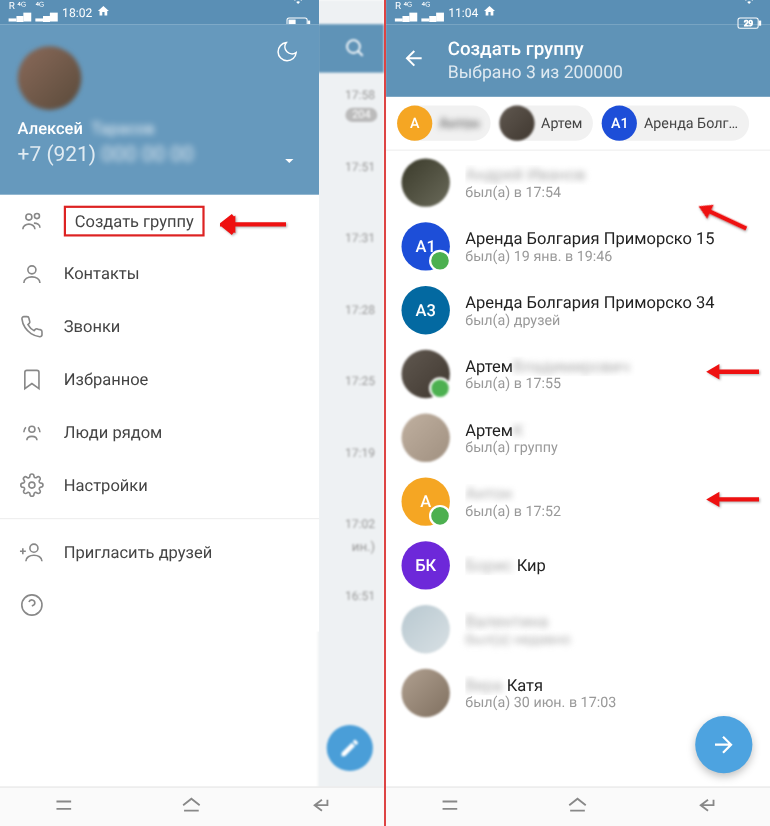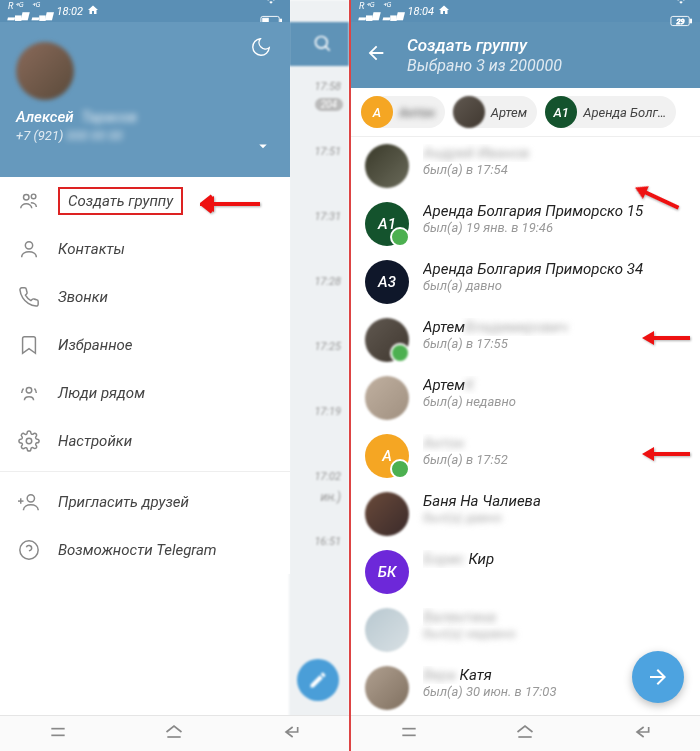--- a/index.html
+++ b/index.html
@@ -1,32 +1,32 @@
 <!DOCTYPE html>
 <html><head>
 <meta charset="utf-8">
 <style>
   * { box-sizing: border-box; margin: 0; padding: 0; }
   body { font-family: -apple-system, Roboto, Arial, sans-serif; background: #fff; }
   .container { display: flex; width: 700px; height: 751px; }
-  .phone { width: 349px; height: 751px; position: relative; overflow: hidden; background: #fff; font-style: italic; }
+  .phone { width: 349px; height: 751px; position: relative; overflow: hidden; background: #fff; }
   .divider { width: 2px; height: 751px; background: #d44; }
   
   
   .status-bar { height: 22px; background: #5a8fb5; color: #fff; display: flex; align-items: center; padding: 0 8px; font-size: 11px; justify-content: space-between; }
   .status-left { display: flex; align-items: center; gap: 4px; }
   .status-right { display: flex; align-items: center; gap: 6px; flex-direction: column; }
   .sig { font-size: 9px; line-height: 1; }
   
   
   .drawer-header { background: #6699bd; height: 155px; position: relative; padding: 14px 16px; color: #fff; }
   .avatar-lg { width: 58px; height: 58px; border-radius: 50%; background: linear-gradient(135deg, #8a6a5a, #5a4a3a); margin-top: 6px; filter: blur(2px); }
   .profile-name { margin-top: 8px; font-size: 15px; font-weight: 500; }
   .profile-name .blur { filter: blur(3px); color: rgba(255,255,255,0.7); margin-left: 4px;}
-  .profile-phone { font-size: 13px; color: rgba(255,255,255,0.8); margin-top: 2px; }
+  .profile-phone { font-size: 19px; color: rgba(255,255,255,0.8); margin-top: 2px; }
   .profile-phone .blur { filter: blur(3px); }
   .moon-icon { position: absolute; top: 14px; right: 18px; }
   .chevron-down { position: absolute; bottom: 18px; right: 18px; }
   
   .drawer-bg-strip { position: absolute; top: 0; right: 0; width: 60px; height: 100%; background: #eef1f3; z-index: 0; filter: blur(1px); }
   .drawer-bg-strip .time-stub { position: absolute; right: 8px; font-size: 11px; color: #999; }
   .drawer-bg-strip .badge-stub { position: absolute; right: 6px; font-size: 10px; background: #bbb; color: #fff; border-radius: 9px; padding: 1px 6px; }
   .drawer-bg-strip .fab-stub { position: absolute; right: 10px; bottom: 50px; width: 42px; height: 42px; border-radius: 50%; background: #4a9ed8; }
   .drawer-bg-strip .search-stub { position: absolute; right: 16px; top: 34px; color: #fff; }
   .drawer-bg-strip .header-stub { position: absolute; top: 22px; right:0; width: 60px; height: 44px; background: #5f93b7; }
@@ -43,39 +43,39 @@
   .cg-header .back { margin-right: 20px; }
   .cg-title { font-size: 17px; font-weight: 500; }
   .cg-sub { font-size: 16px; color: rgba(255,255,255,0.8); margin-top: 1px; }
   
   .chip-row { padding: 8px 10px; display: flex; gap: 8px; border-bottom: 1px solid #eee; flex-wrap: wrap; }
   .chip { display: flex; align-items: center; background: #f1f1f1; border-radius: 16px; height: 32px; padding-right: 10px; font-size: 13px; color: #444; }
   .chip .cav { width: 32px; height: 32px; border-radius: 50%; margin-right: 6px; display: flex; align-items: center; justify-content: center; color: #fff; font-size: 13px; font-weight: 500; }
   .chip .blur { filter: blur(3px); }
   
   .contact-list { }
-  .contact { display: flex; align-items: flex-start; padding: 7px 14px; position: relative; }
+  .contact { display: flex; align-items: center; padding: 7px 14px; position: relative; }
   .cav2 { width: 44px; height: 44px; border-radius: 50%; margin-right: 14px; display: flex; align-items: center; justify-content: center; color: #fff; font-size: 15px; font-weight: 500; flex-shrink: 0; position: relative; }
   .cav2.sel::after { content: ''; position: absolute; bottom: -1px; right: -1px; width: 16px; height: 16px; border-radius: 50%; background: #4cb050; border: 2px solid #fff; }
   .cinfo { flex: 1; min-width: 0; }
   .cname { font-size: 15px; color: #222; white-space: nowrap; overflow: hidden; text-overflow: ellipsis;}
   .cstatus { font-size: 13px; color: #999; }
   .cname .blur, .cstatus .blur { filter: blur(3px); color: #aaa; }
   
   .fab { position: absolute; bottom: 48px; right: 16px; width: 52px; height: 52px; border-radius: 50%; background: #4da3e0; display: flex; align-items: center; justify-content: center; box-shadow: 0 3px 8px rgba(0,0,0,0.25); }
   
   .navbar { position: absolute; bottom: 0; left: 0; right: 0; height: 36px; background: #fafafa; border-top: 1px solid #e5e5e5; display: flex; align-items: center; justify-content: space-around; color: #888; }
   
   .arrow { position: absolute; z-index: 10; }
   .arrow svg { filter: drop-shadow(1px 1px 1px rgba(0,0,0,0.3)); }
   
   
   .c-orange { background: #f5a623; }
-  .c-purple { background: #14532d; }
-  .c-red { background: #0f172a; }
+  .c-purple { background: #1d4ed8; }
+  .c-red { background: #0369a1; }
   .c-redp { background: #6d28d9; }
   .c-img1 { background: linear-gradient(135deg, #3a3a2a, #6a6a5a); filter: blur(1px);}
   .c-img2 { background: linear-gradient(135deg, #605850, #403830); filter: blur(1px);}
   .c-img3 { background: linear-gradient(135deg, #c0b0a0, #a09080); filter: blur(1px);}
   .c-img4 { background: linear-gradient(135deg, #6a4a3a, #3a2a2a); filter: blur(1px);}
   .c-img5 { background: linear-gradient(135deg, #b8c8d0, #d8e0e4); filter: blur(1px);}
   .c-img6 { background: linear-gradient(135deg, #b0a090, #807060); filter: blur(1px);}
 </style>
 </head>
 <body>
@@ -227,21 +227,20 @@
       <span class="mlabel">Пригласить друзей</span>
     </div>
     <div class="menu-item">
       <span class="micon">
         <svg width="22" height="22" viewBox="0 0 24 24" fill="none" stroke="#888" stroke-width="1.6">
                 <circle cx="12" cy="12" r="10"></circle>
                 <path d="M9.09 9a3 3 0 0 1 5.83 1c0 2-3 3-3 3"></path>
                 <line x1="12" y1="17" x2="12.01" y2="17"></line>
               </svg>
       </span>
-      <span class="mlabel">Возможности Telegram</span>
     </div>
   </div>
   </div>
 
   <div class="arrow" style="top:192px; left:200px;">
     <svg width="60" height="24" viewBox="0 0 60 24">
           <path d="M60 12 L15 12 M15 12 L2 12 L12 4 M2 12 L12 20" stroke="#e11" stroke-width="4" fill="none"></path>
           <path d="M2 12 L14 4 L14 20 Z" fill="#e11"></path>
         </svg>
   </div>
@@ -261,21 +260,21 @@
   </div>
 </div>
 
 <div class="divider"></div>
 
 <div class="phone">
   <div class="status-bar">
     <div class="status-left">
       <span class="sig">R ⁴ᴳ<br>▂▄▆</span>
       <span class="sig">⁴ᴳ<br>▂▄▆</span>
-      <span>18:04</span>
+      <span>11:04</span>
       <span><svg width="12" height="12" viewBox="0 0 24 24" fill="#fff">
               <path d="M10 20v-6h4v6h5v-8h3L12 3 2 12h3v8z"></path>
             </svg></span>
     </div>
     <div class="status-right">
       <span><svg width="14" height="14" viewBox="0 0 24 24" fill="#fff">
               <path d="M1 9l2 2c4.97-4.97 13.03-4.97 18 0l2-2C16.93 2.93 7.08 2.93 1 9zm8 8l3 3 3-3c-1.65-1.66-4.34-1.66-6 0zm-4-4l2 2c2.76-2.76 7.24-2.76 10 0l2-2C15.14 9.14 8.87 9.14 5 13z"></path>
             </svg></span>
       <span><svg width="22" height="12" viewBox="0 0 24 12" fill="none" stroke="#fff">
               <rect x="1" y="1" width="20" height="10" rx="2"></rect>
@@ -329,63 +328,55 @@
     </div>
     <div class="arrow" style="position: absolute; right: 20px; top: -8px; transform: rotate(25deg);"><svg width="50" height="20" viewBox="0 0 50 20">
               <path d="M50 10 L10 10" stroke="#e11" stroke-width="4"></path>
               <path d="M2 10 L14 3 L14 17 Z" fill="#e11"></path>
             </svg></div>
   </div>
         <div class="contact">
     <div class="cav2 c-red ">А3</div>
     <div class="cinfo">
       <div class="cname">Аренда Болгария Приморско 34</div>
-      <div class="cstatus">был(а) давно</div>
+      <div class="cstatus">был(а) друзей</div>
     </div>
 
   </div>
         <div class="contact">
     <div class="cav2 c-img2 sel"></div>
     <div class="cinfo">
       <div class="cname">Артем<span class="blur">Владимирович</span></div>
       <div class="cstatus">был(а) в 17:55</div>
     </div>
     <div class="arrow" style="position:absolute;right:10px;top:50%;transform:translateY(-50%)"><svg width="50" height="20" viewBox="0 0 50 20">
               <path d="M50 10 L10 10" stroke="#e11" stroke-width="4"></path>
               <path d="M2 10 L14 3 L14 17 Z" fill="#e11"></path>
             </svg></div>
   </div>
         <div class="contact">
     <div class="cav2 c-img3 "></div>
     <div class="cinfo">
       <div class="cname">Артем<span class="blur">К</span></div>
-      <div class="cstatus">был(а) недавно</div>
+      <div class="cstatus">был(а) группу</div>
     </div>
 
   </div>
         <div class="contact">
     <div class="cav2 c-orange sel">А</div>
     <div class="cinfo">
       <div class="cname"><span class="blur">Антон</span></div>
       <div class="cstatus">был(а) в 17:52</div>
     </div>
     <div class="arrow" style="position:absolute;right:10px;top:50%;transform:translateY(-50%)"><svg width="50" height="20" viewBox="0 0 50 20">
               <path d="M50 10 L10 10" stroke="#e11" stroke-width="4"></path>
               <path d="M2 10 L14 3 L14 17 Z" fill="#e11"></path>
             </svg></div>
   </div>
         <div class="contact">
-    <div class="cav2 c-img4 "></div>
-    <div class="cinfo">
-      <div class="cname">Баня На Чалиева</div>
-      <div class="cstatus"><span class="blur">был(а) давно</span></div>
-    </div>
-
-  </div>
-        <div class="contact">
     <div class="cav2 c-redp ">БК</div>
     <div class="cinfo">
       <div class="cname"><span class="blur">Борис</span> Кир</div>
     </div>
 
   </div>
         <div class="contact">
     <div class="cav2 c-img5 "></div>
     <div class="cinfo">
       <div class="cname"><span class="blur">Валентина</span></div>

